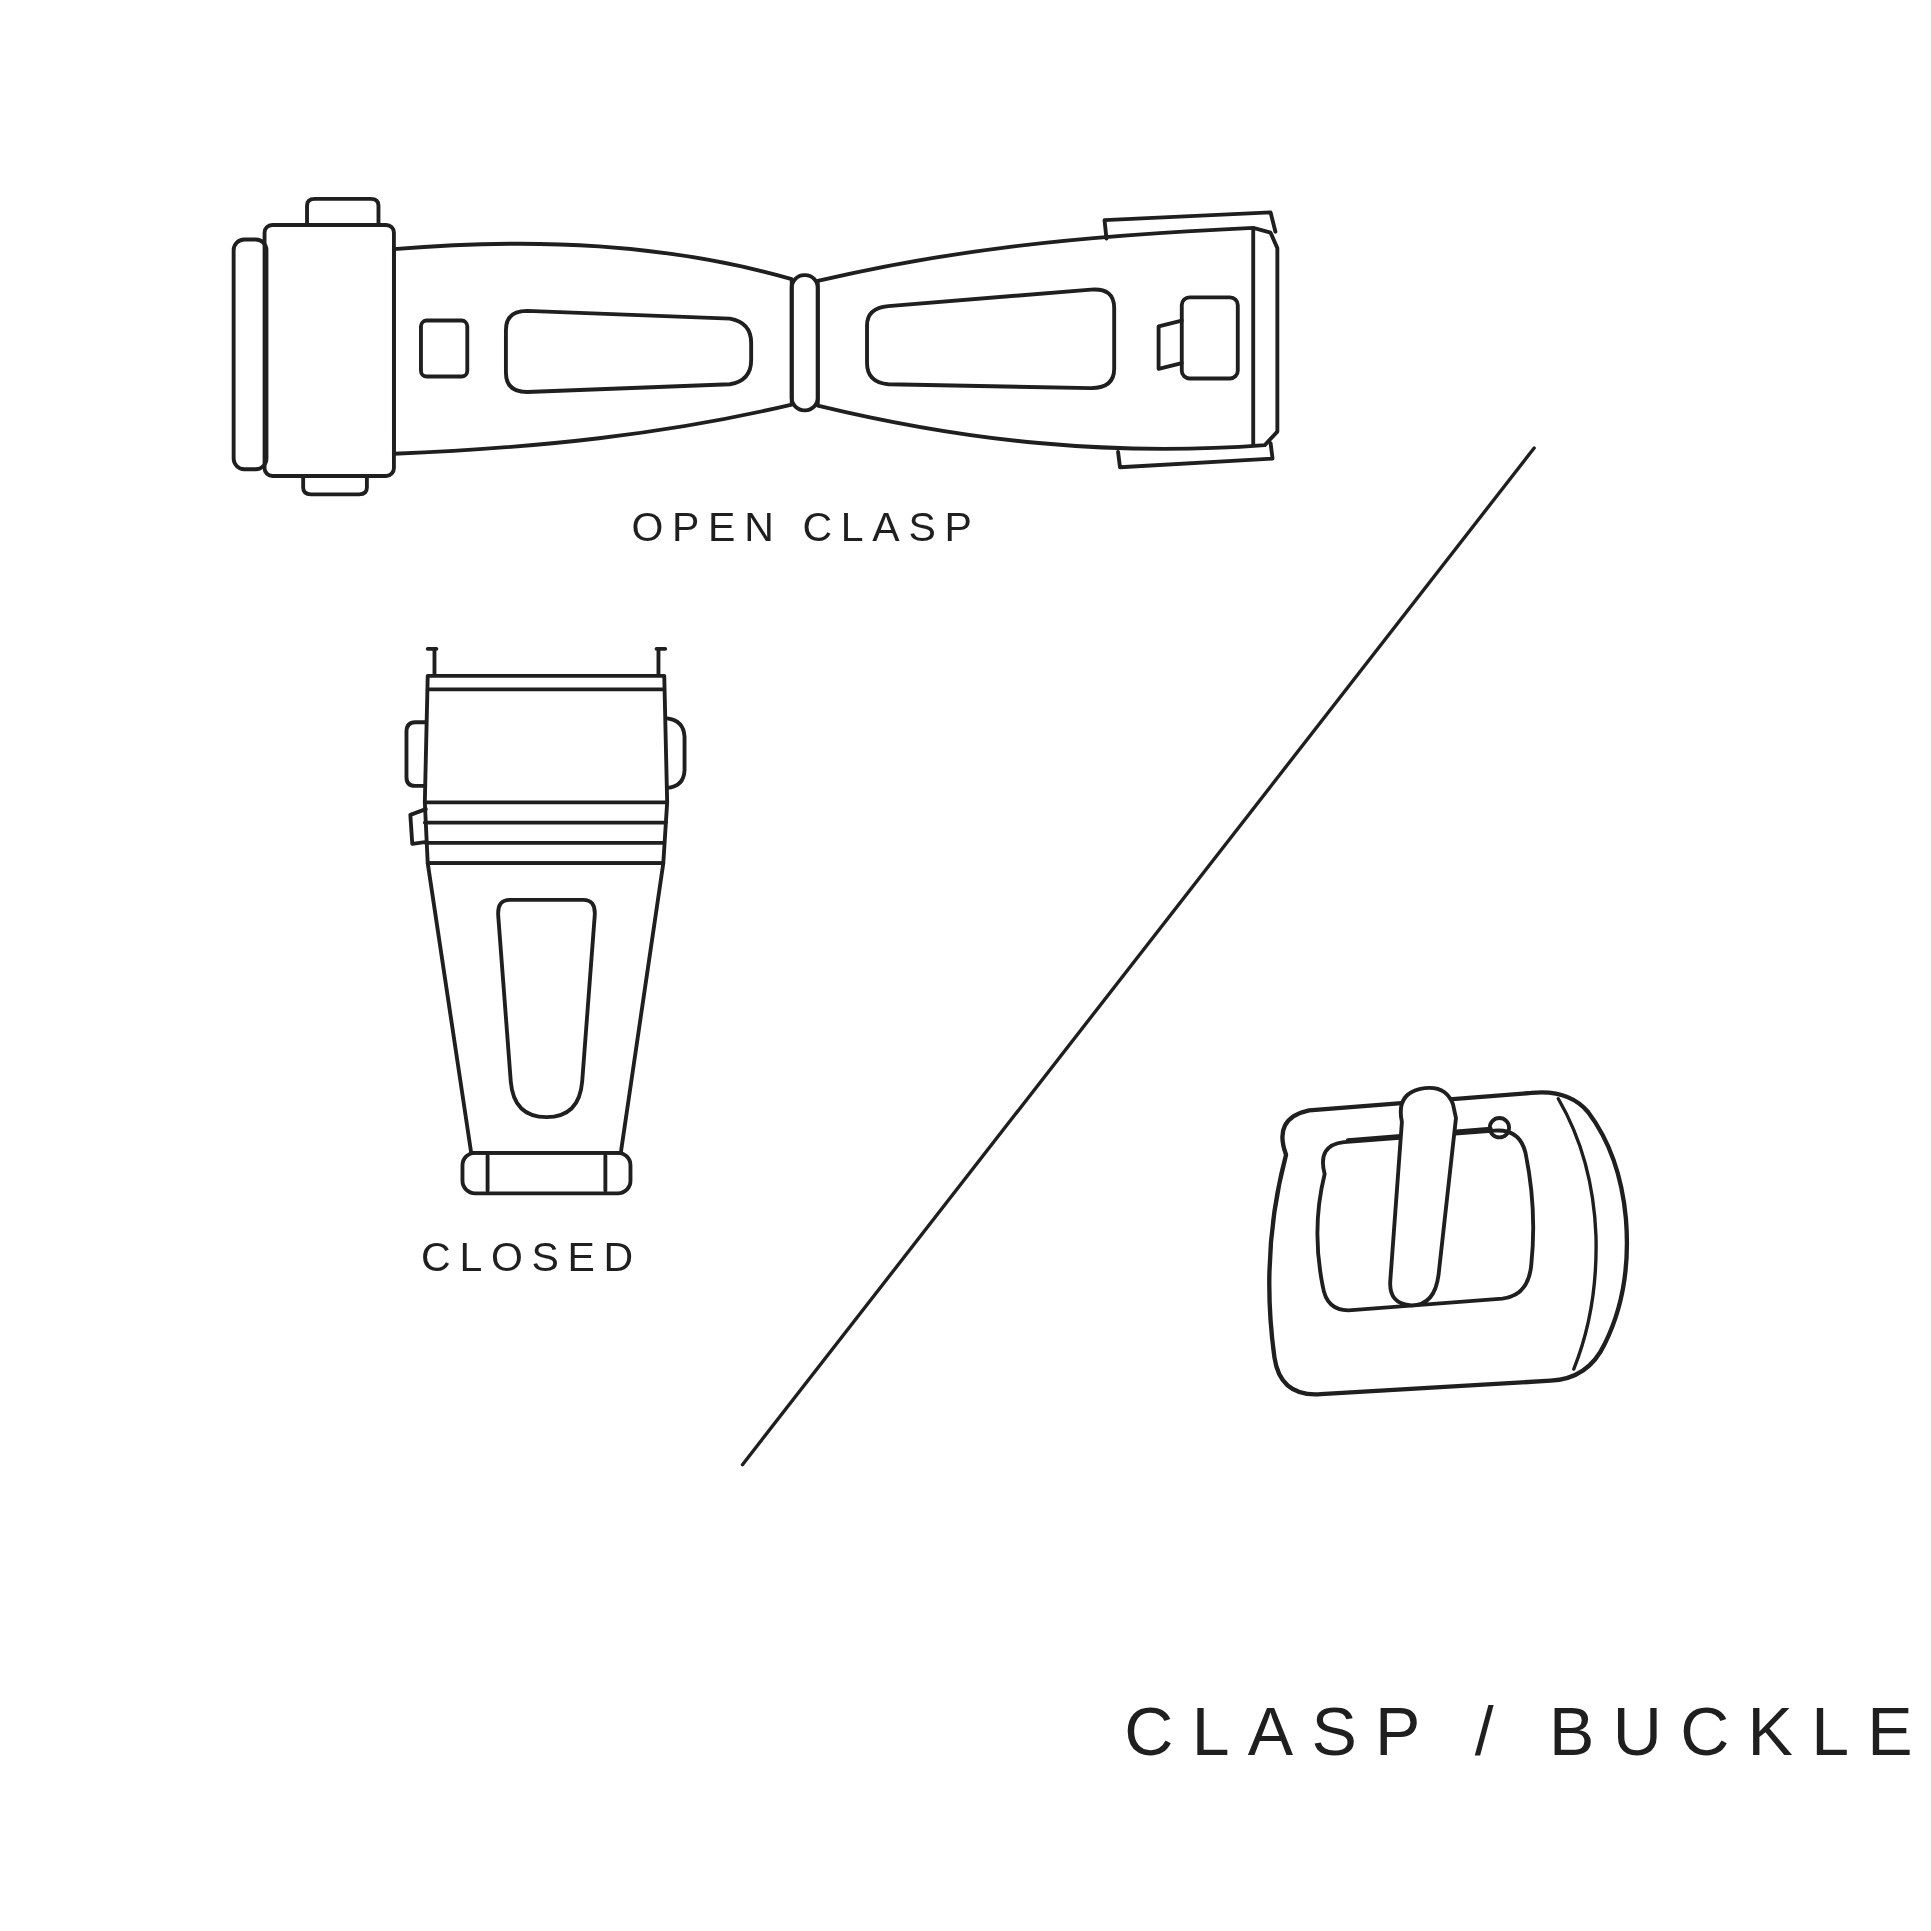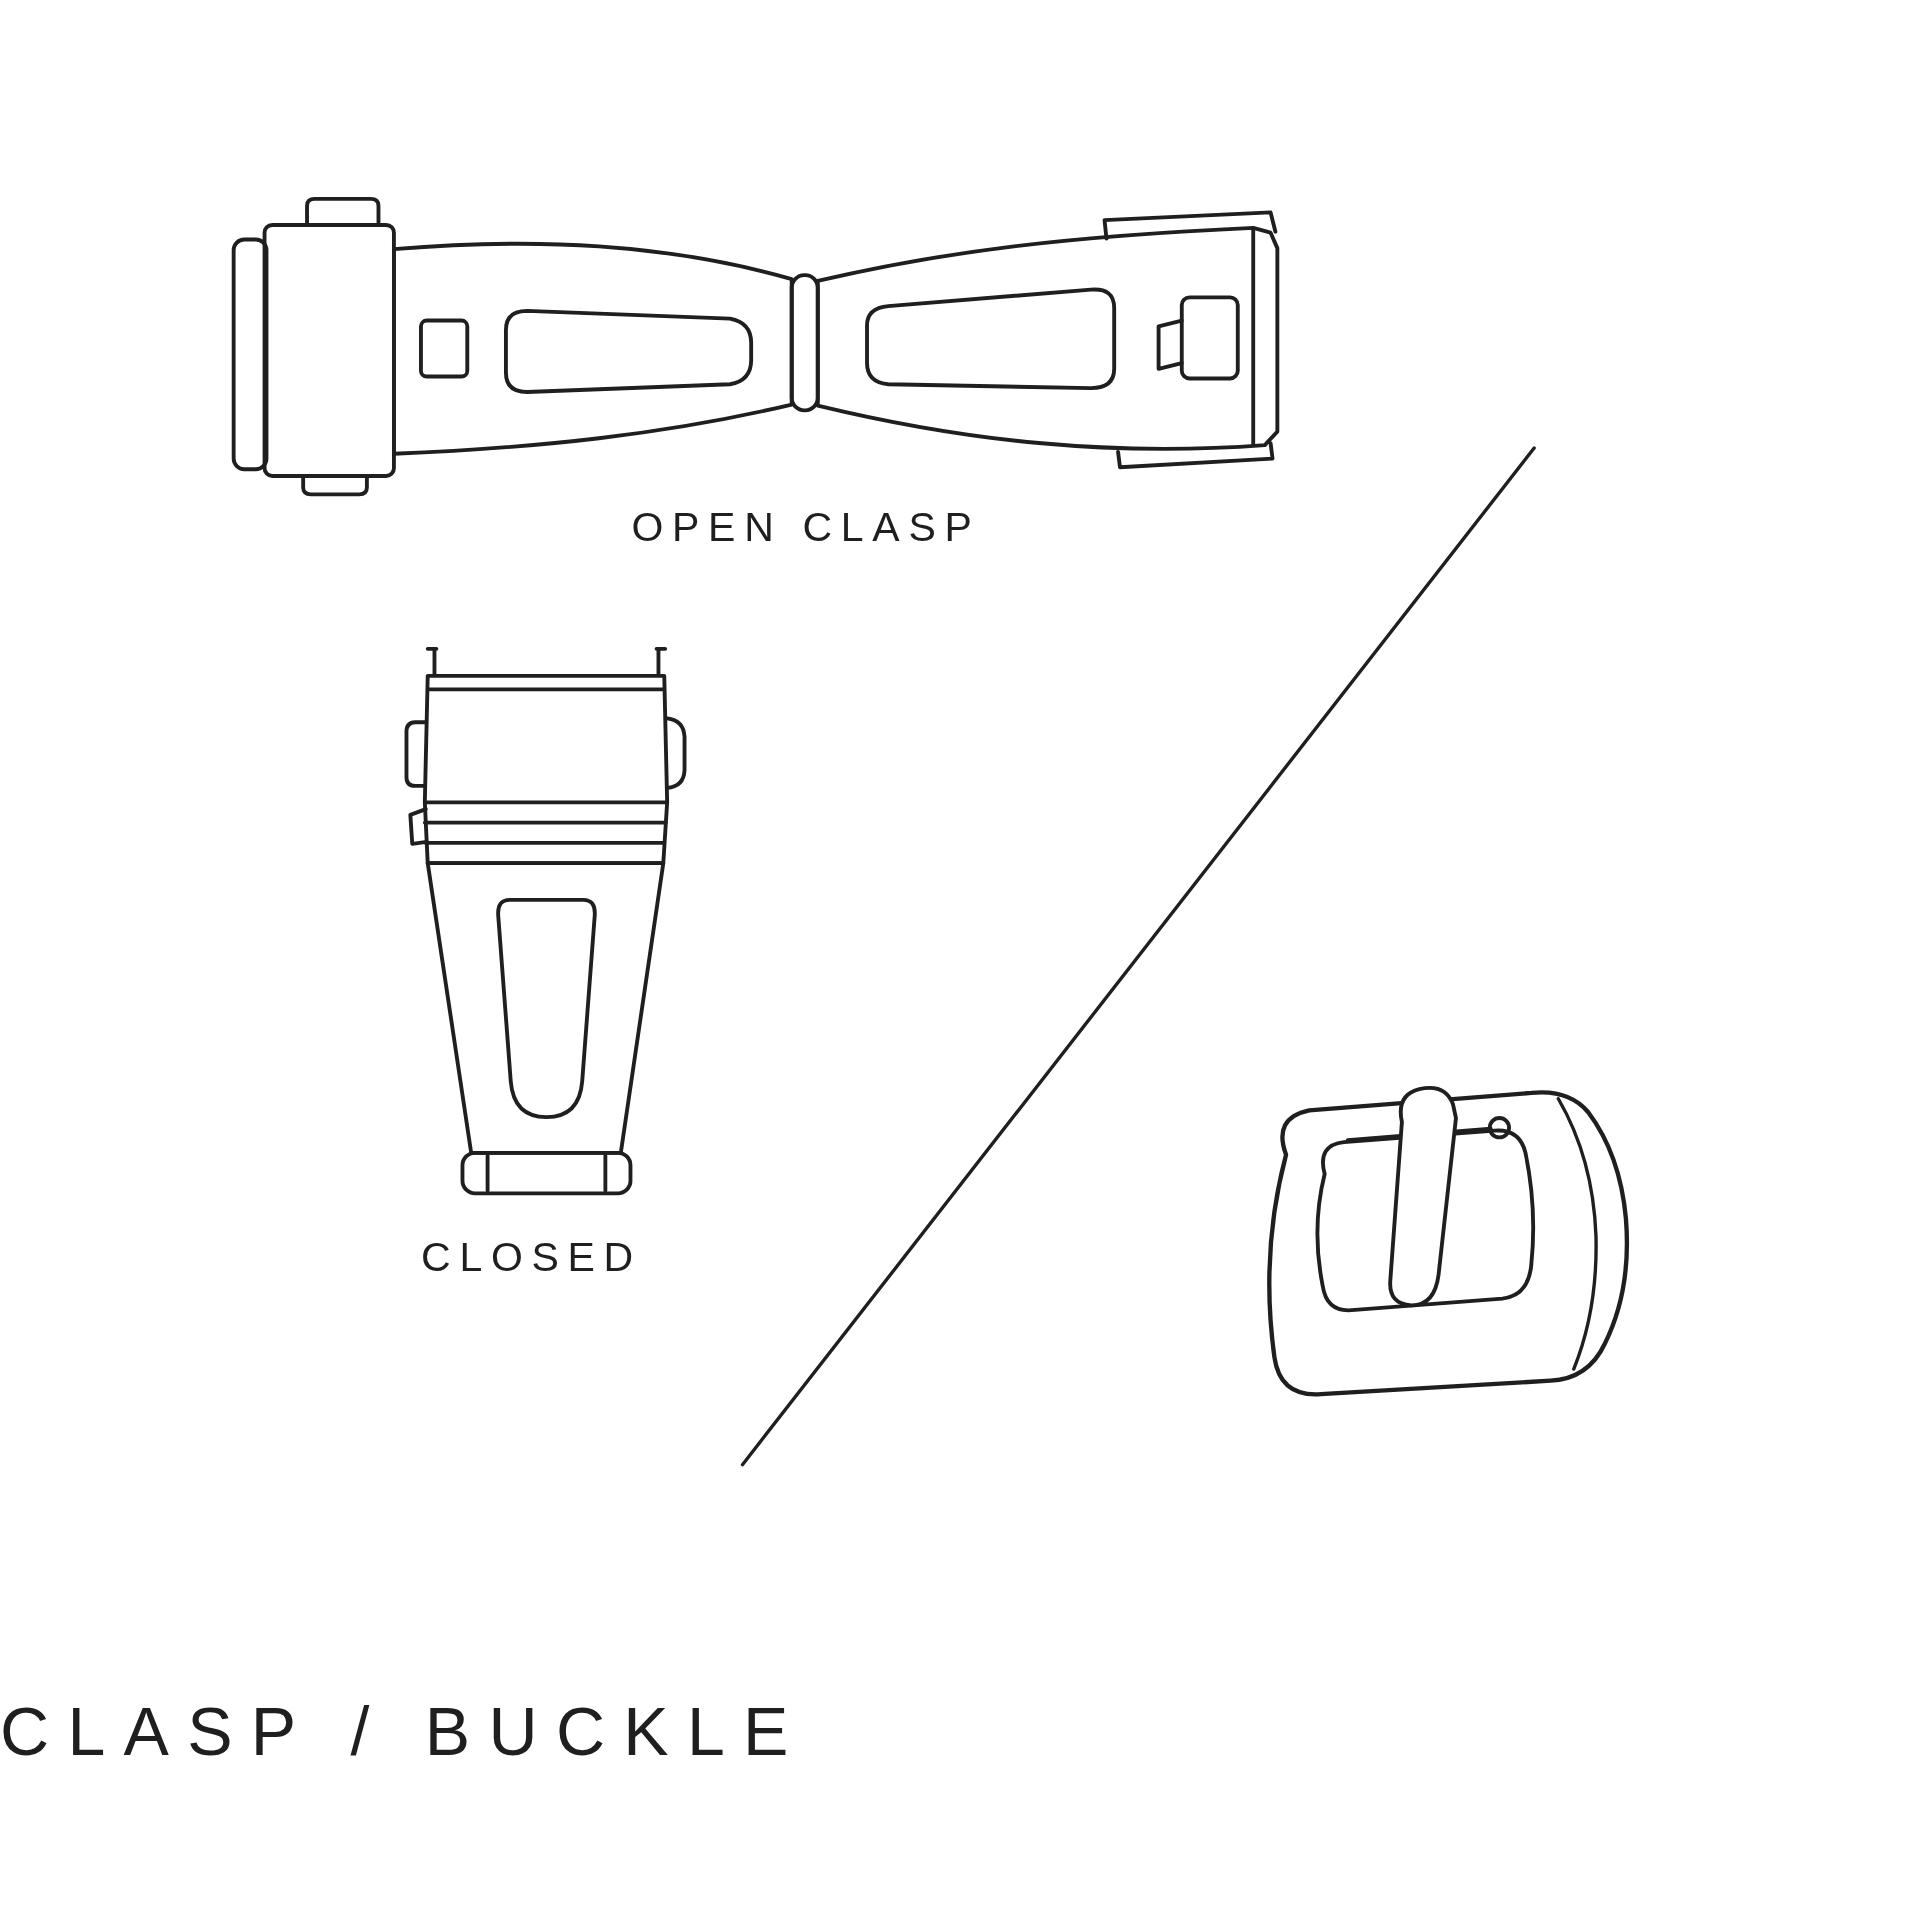--- a/index.html
+++ b/index.html
@@ -40,21 +40,21 @@
   .caption.closed-clasp {
     left: 242px;
     top: 1234px;
     width: 579px;
   }
   .diagram-title {
     position: absolute;
     left: 0;
     top: 1692px;
     width: 1931px;
-    text-align: left;
+    text-align: right;
     font-size: 68px;
     font-weight: 500;
     letter-spacing: 18.3px;
     color: var(--ink, #1f1f1f);
   }
 </style>
 </head>
 <body>
 
 <div id="canvas">

